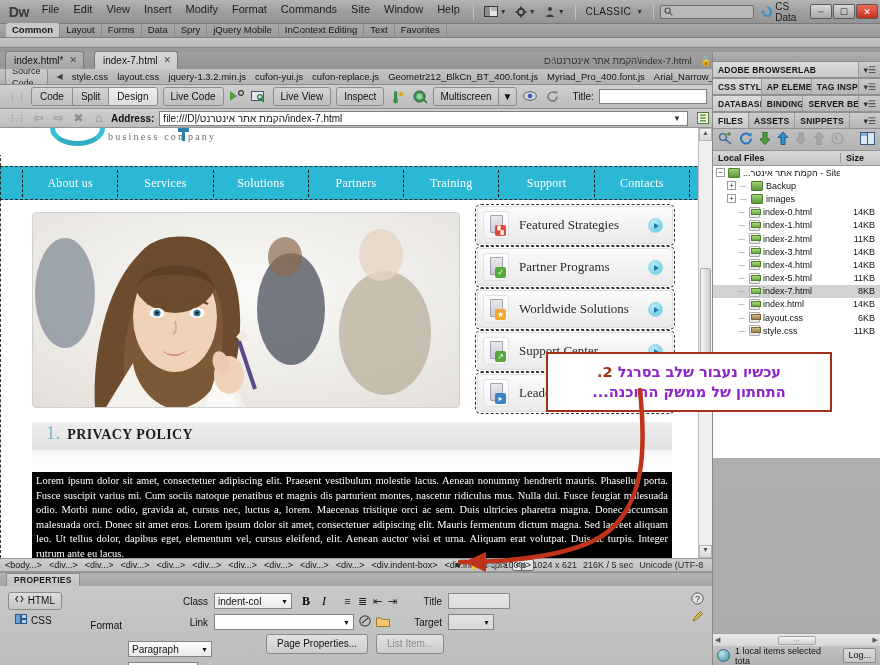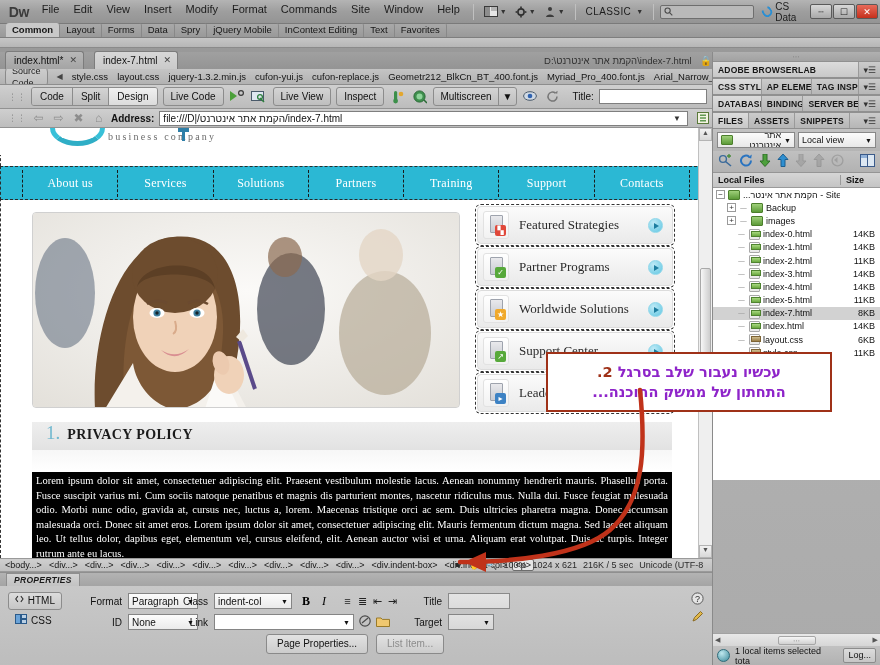--- a/index.html
+++ b/index.html
@@ -336,21 +336,21 @@
   }
 
   
   .propspanel {
     position: absolute; top: 572px; left: 0; width: 712px; height: 93px;
     background: linear-gradient(#cacaca,#bdbdbd);
     border-top: 1px solid #8f8f8f;
   }
   .props-tabrow {
     height: 13px; background: linear-gradient(#b3b3b3,#a4a4a4);
-    display: flex; align-items: center; padding-left: 6px; font-style: italic;
+    display: flex; align-items: center; padding-left: 6px;
   }
   .props-tab {
     font-size: 8.5px; font-weight: bold; color: #1a1a1a; letter-spacing: .3px;
     background: linear-gradient(#d2d2d2,#c2c2c2);
     border: 1px solid #8e8e8e; border-bottom: none; padding: 0 7px; line-height: 12px;
   }
   .props-body { position: relative; padding: 6px 0 0 8px; }
   .tagbtn {
     display: flex; align-items: flex-start; gap: 4px;
     font-size: 10px; color: #111; padding: 1px 6px; line-height: 14px;
@@ -856,21 +856,21 @@
               <rect x="6.5" y="0.5" width="5" height="4" fill="#b9cfe4" stroke="#2a5a8a"></rect>
               <rect x="6.5" y="5.5" width="5" height="4" fill="#b9cfe4" stroke="#2a5a8a"></rect>
             </svg>
           <span>CSS</span>
         </div>
       </div>
 
       <div style="position:absolute;left:68px;top:7px;">
         <div class="prow">
           <span class="plabel" style="width:54px;">Format</span>
-          <span class="pselect" style="width:70px;margin-left:6px;">
+          <span class="pselect" style="width:84px;margin-left:6px;margin-top:48px;">
             <span>Paragraph</span>
             <span style="font-size:7px;">▼</span>
           </span>
         </div>
         <div class="prow">
           <span class="plabel" style="width:54px;">ID</span>
           <span class="pselect" style="width:70px;margin-left:6px;">
             <span>None</span>
             <span style="font-size:7px;">▼</span>
           </span>
@@ -968,31 +968,20 @@
       <span class="pmenu">▾☰</span>
     </div>
 
     <div class="panelhdr">
       <span class="ptab active">FILES</span>
       <span class="ptab">ASSETS</span>
       <span class="ptab">SNIPPETS</span>
       <span class="pmenu">▾☰</span>
     </div>
 
-    <div class="filesbar">
-      <span class="combo">
-        <span class="folder-ico"></span>
-        <span style="direction:rtl;flex:1;text-align:right;">אתר אינטרנט</span>
-        <span class="ddc">▼</span>
-      </span>
-      <span class="combo">
-        <span style="flex:1;">Local view</span>
-        <span class="ddc">▼</span>
-      </span>
-    </div>
 
     <div class="toolsrow">
       <span>
         <svg width="15" height="13" viewBox="0 0 15 13">
             <circle cx="5" cy="5" r="3.4" fill="none" stroke="#3a6a9a" stroke-width="1.4"></circle>
             <path d="M7.5 7.5 L13 12" stroke="#3a6a9a" stroke-width="1.6"></path>
             <path d="M9 2 L13 2 M11 0 L11 4" stroke="#4a8b3a" stroke-width="1.3"></path>
           </svg>
       </span>
       <span>

